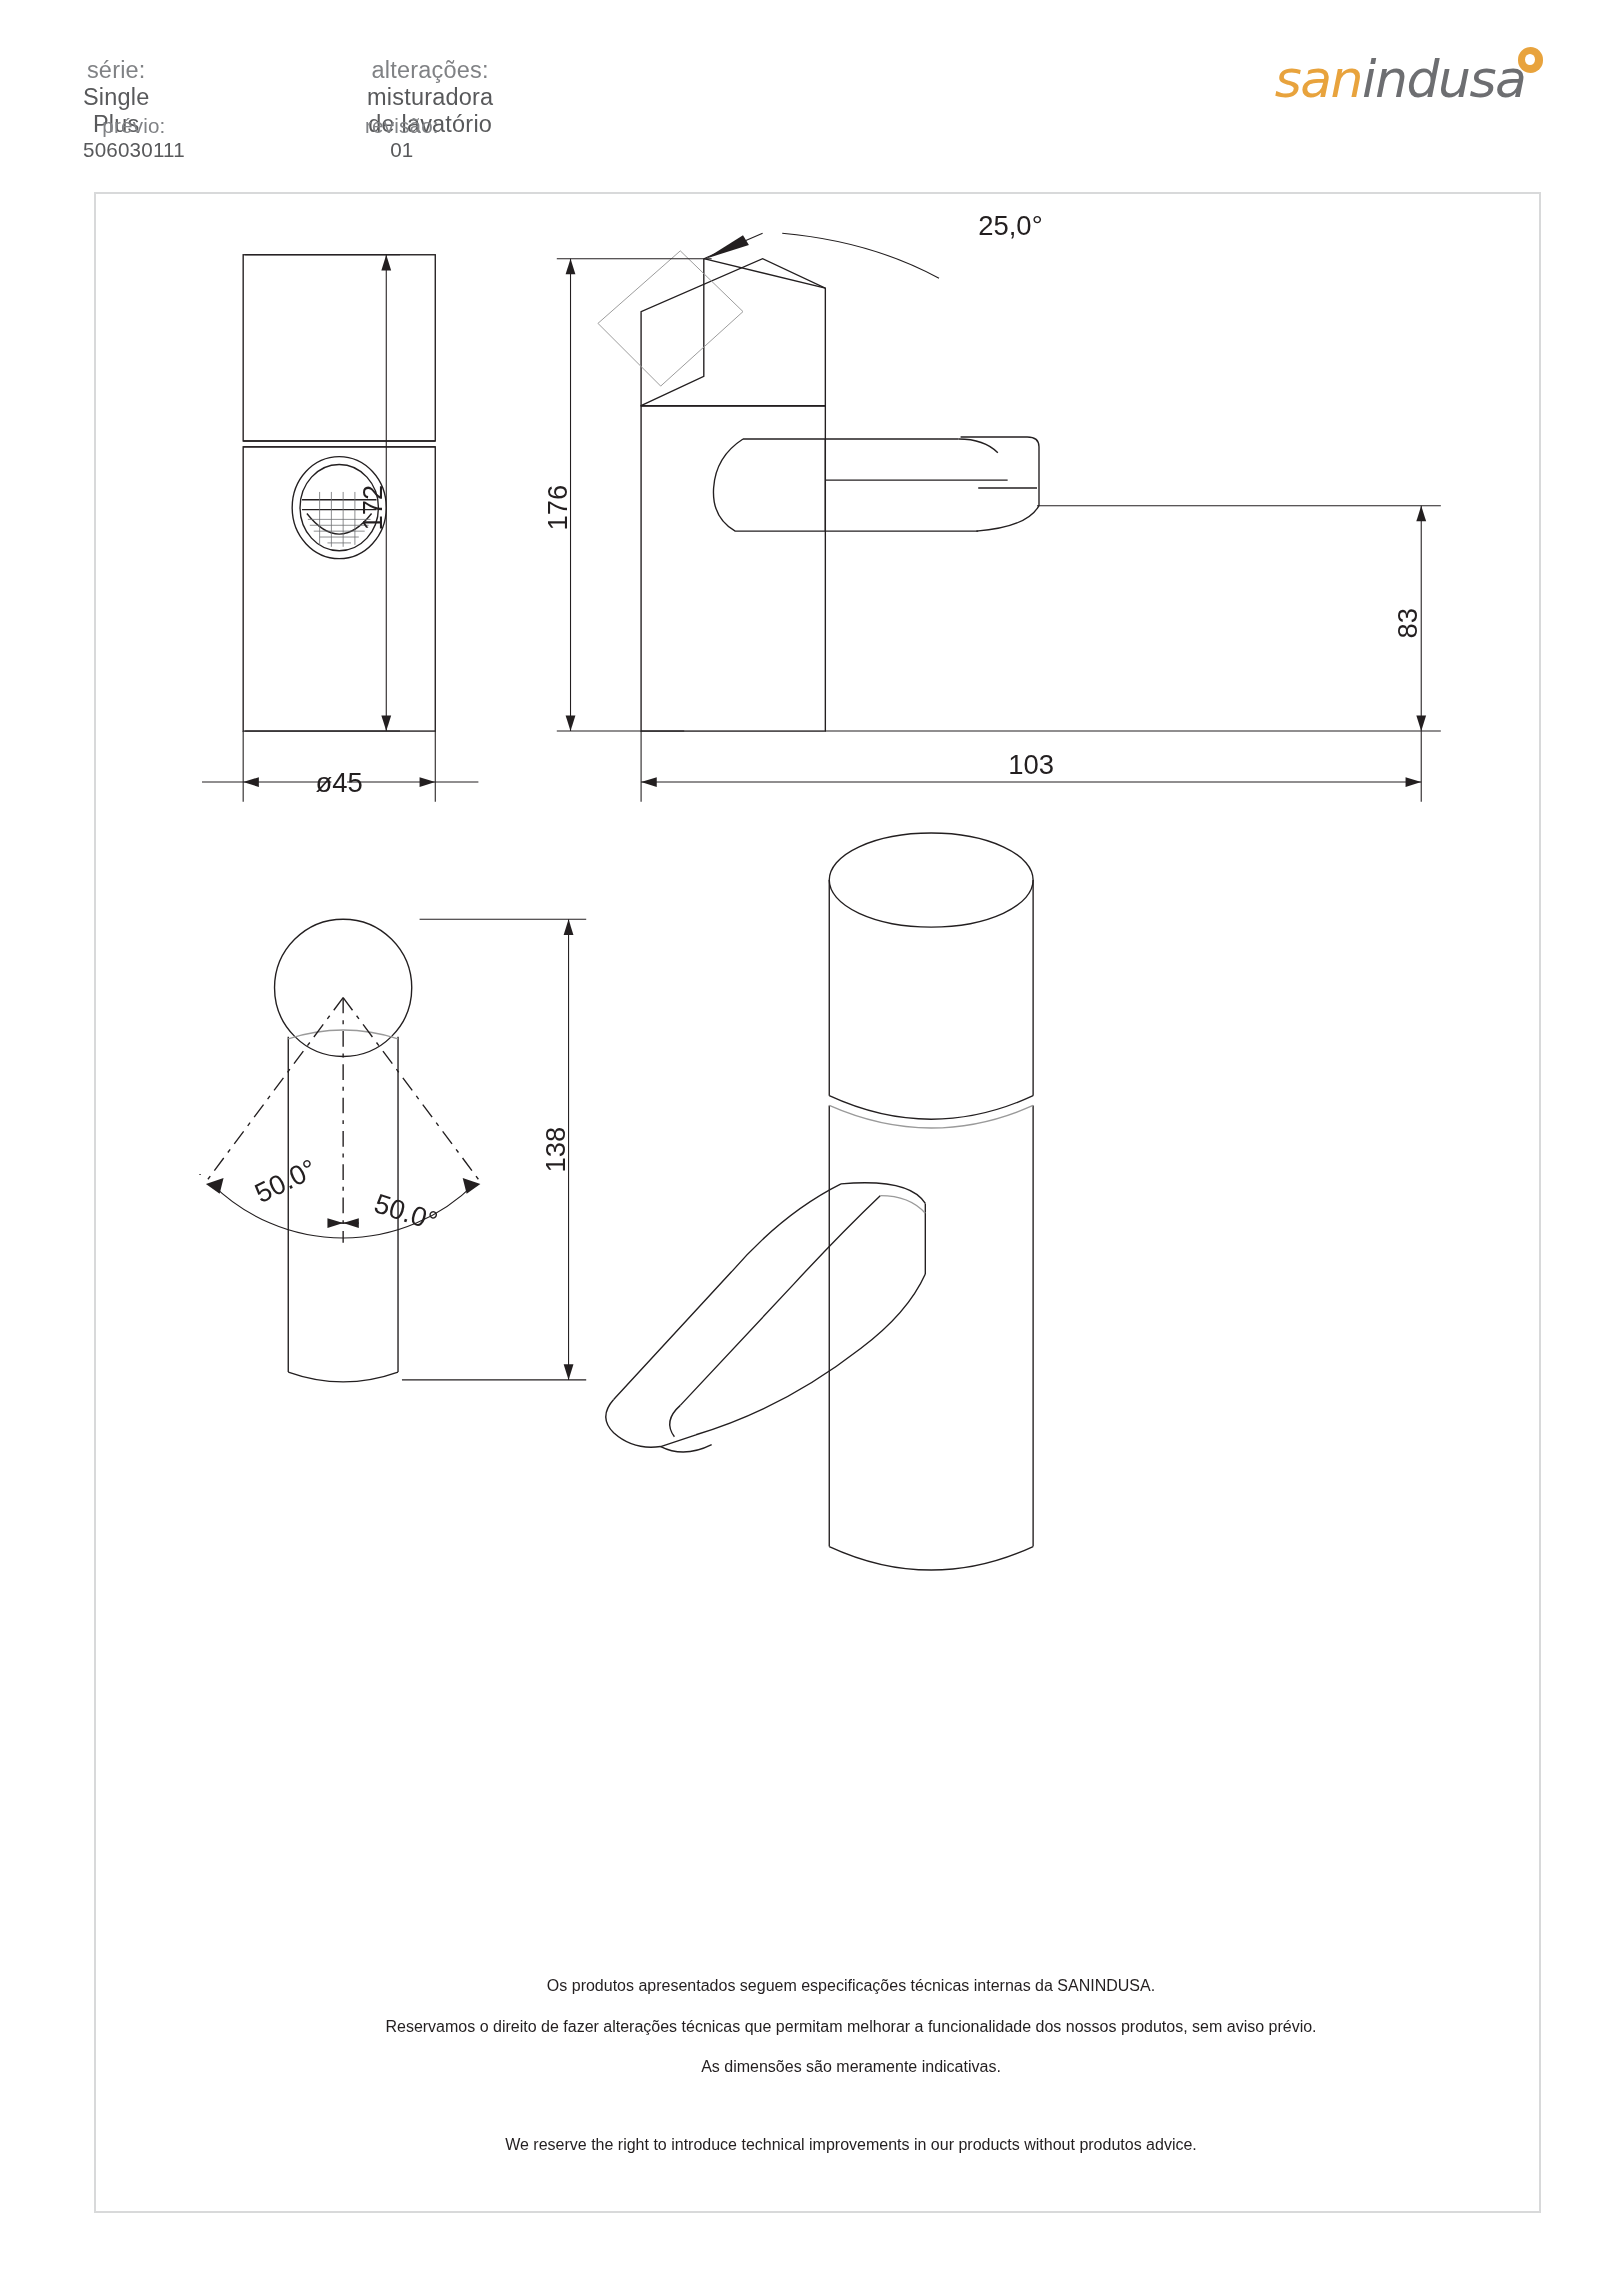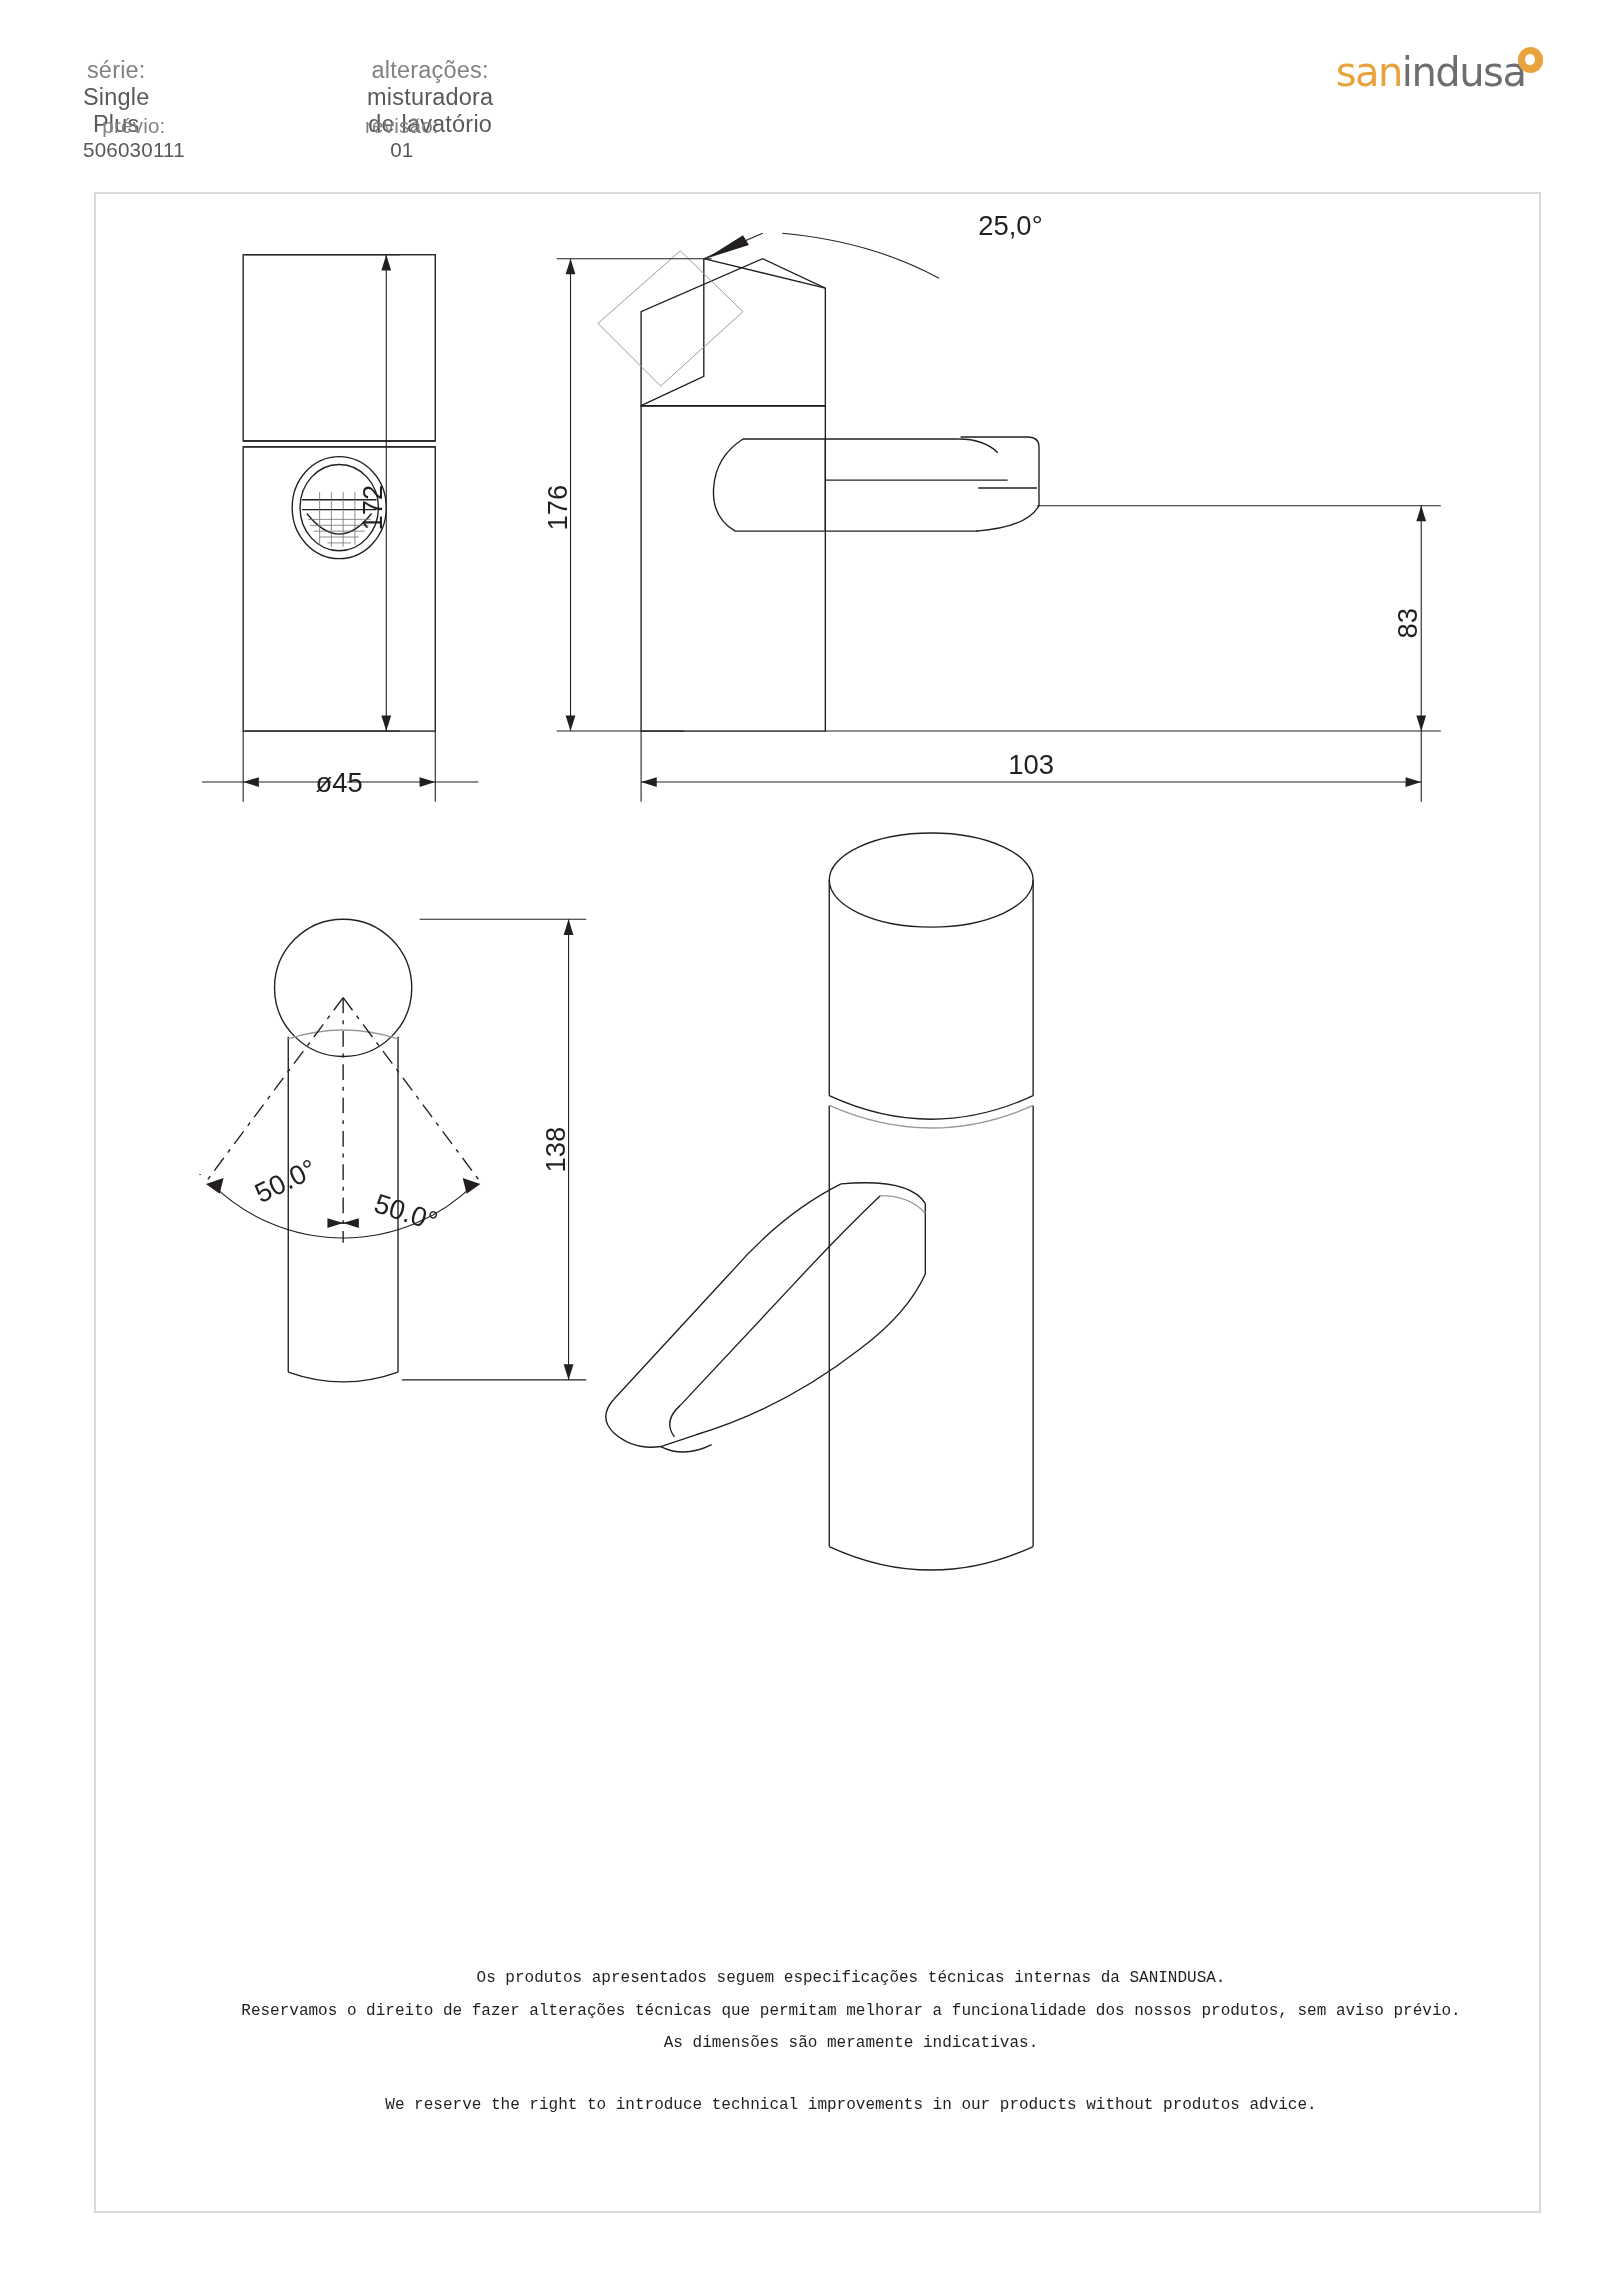--- a/index.html
+++ b/index.html
@@ -10,34 +10,34 @@
   .hdr{position:absolute;left:83px;top:57px;width:1460px;height:98px;}
   .hdr .line1{position:absolute;left:0;top:0;font-size:23.5px;color:#6d6e71;letter-spacing:0.2px;}
   .hdr .line2{position:absolute;left:0;top:57px;font-size:20.6px;color:#6d6e71;letter-spacing:0.2px;}
   .hdr .lbl{color:#808285;}
   .hdr .v{color:#58595b;}
   .hdr .c1{position:absolute;left:0;}
   .hdr .c2{position:absolute;left:284px;}
   .hdr .c2b{position:absolute;left:282px;}
 
   .logo{position:absolute;right:0;top:-7.8px;height:61px;width:392px;}
-  .logo .word{position:absolute;right:17.6px;top:0;font-size:40px;letter-spacing:-1.5px;font-family:"DejaVu Sans",sans-serif;font-weight:400;}
+  .logo .word{position:absolute;right:17.6px;top:0;font-size:52px;letter-spacing:-1.5px;font-family:"DejaVu Sans",sans-serif;font-weight:400;font-style:italic;}
   .logo .o{color:#e8a33d;}
   .logo .k{color:#6d6e71;}
   .logo .dot{position:absolute;right:0px;top:-2px;width:25.5px;height:25.5px;border-radius:50%;background:#e8a33d;}
   .logo .dot::after{content:"";position:absolute;left:7.8px;top:6.9px;width:9.8px;height:10.8px;border-radius:50%;background:#fff;}
 
   
   .frame{position:absolute;left:94px;top:192px;width:1443px;height:2017px;border:2px solid #d8d9da;background:#fff;}
 
   svg.draw{position:absolute;left:0;top:0;width:1443px;height:2017px;}
 
   
   .notes{position:absolute;left:118px;top:1764px;width:1274px;font-size:16px;line-height:24.5px;color:#231f20;}
-  .notes p{margin:8px;font-family:Liberation Mono, monospace;}
+  .notes p{margin:16px;}
   .notes .gap{height:21.6px;}
 </style>
 </head>
 <body>
 
 <div class="page">
 
   <div class="hdr">
     <div class="line1">
       <span class="c1">

